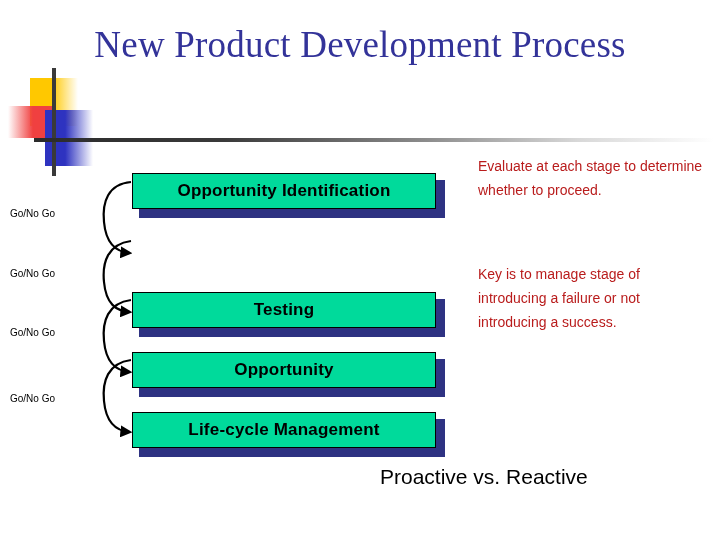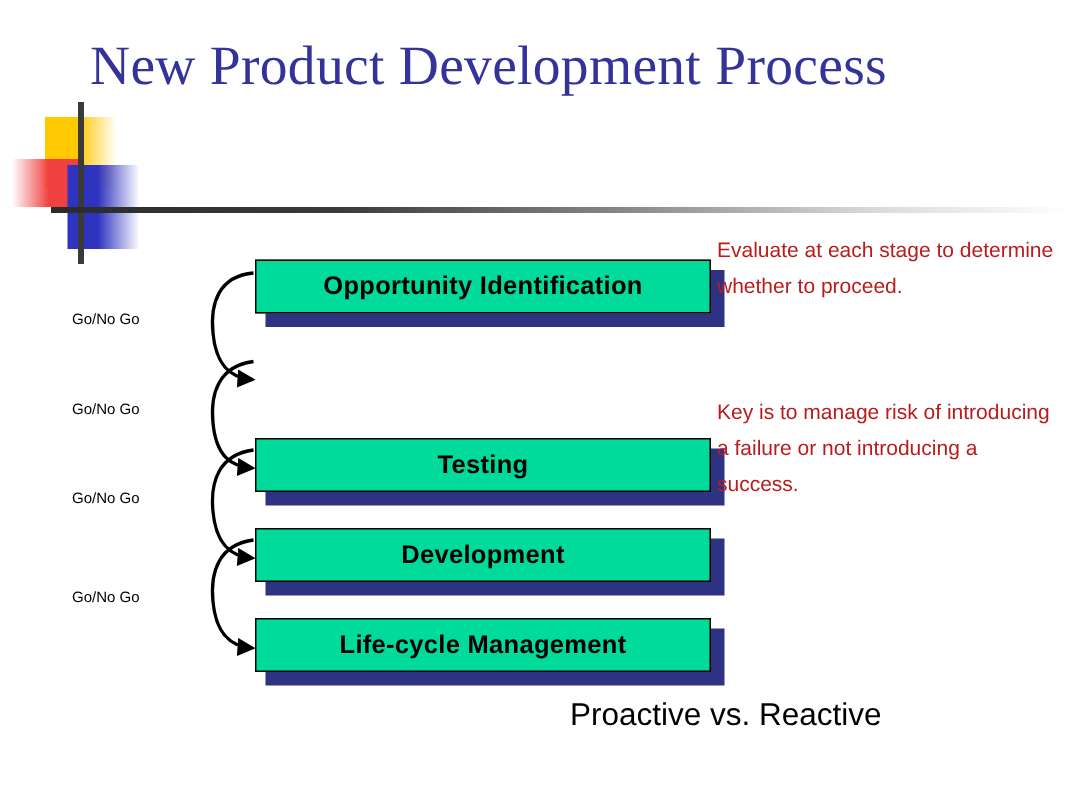--- a/index.html
+++ b/index.html
@@ -56,21 +56,21 @@
     height: 108px;
     background: #3a3a3a;
   }
 
   
   #title {
     position: absolute;
     left: 60px;
     top: 22px;
     width: 600px;
-    text-align: left;
+    text-align: center;
     font-family: "Liberation Serif", serif;
     font-size: 37px;
     line-height: 46px;
     color: #333399;
     letter-spacing: 0.2px;
   }
 
   
   #title-rule {
     position: absolute;
@@ -81,21 +81,20 @@
     background: linear-gradient(to right, #2b2b2b 0%, #3a3a3a 28%, #8d8d8d 58%, #d8d8d8 80%, rgba(255,255,255,0) 100%);
   }
 
   
   #flow {
     position: absolute;
     left: 0;
     top: 0;
     width: 460px;
     height: 400px;
-    margin-left: 38px;
   }
   .box-wrap {
     position: absolute;
     left: 132px;
     width: 306px;
     height: 38px;
   }
   .box-shadow {
     position: absolute;
     left: 7px;
@@ -206,33 +205,33 @@
   <div class="box-wrap" style="top:292px;">
     <div class="box-shadow"></div>
     <div class="box-face">
       <span class="box-label">Testing</span>
     </div>
   </div>
 
   <div class="box-wrap" style="top:352px;">
     <div class="box-shadow"></div>
     <div class="box-face">
-      <span class="box-label">Development</span>
+      <span class="box-label">Opportunity</span>
     </div>
   </div>
 
   <div class="box-wrap" style="top:412px;padding-left:44px;">
     <div class="box-shadow"></div>
     <div class="box-face">
       <span class="box-label">Life-cycle Management</span>
     </div>
   </div>
 
   <div class="gng" style="top:208px;">Go/No Go</div>
   <div class="gng" style="top:268px;">Go/No Go</div>
   <div class="gng" style="top:327px;">Go/No Go</div>
   <div class="gng" style="top:393px;">Go/No Go</div>
 </div>
 
 <div class="note" id="note-1">Evaluate at each stage to determine whether to proceed.</div>
-<div class="note" id="note-2">Key is to manage risk of introducing a failure or not introducing a success.</div>
+<div class="note" id="note-2">Key is to manage stage of introducing a failure or not introducing a success.</div>
 
 <div id="footer">Proactive vs. Reactive</div>
 
 </body></html>

